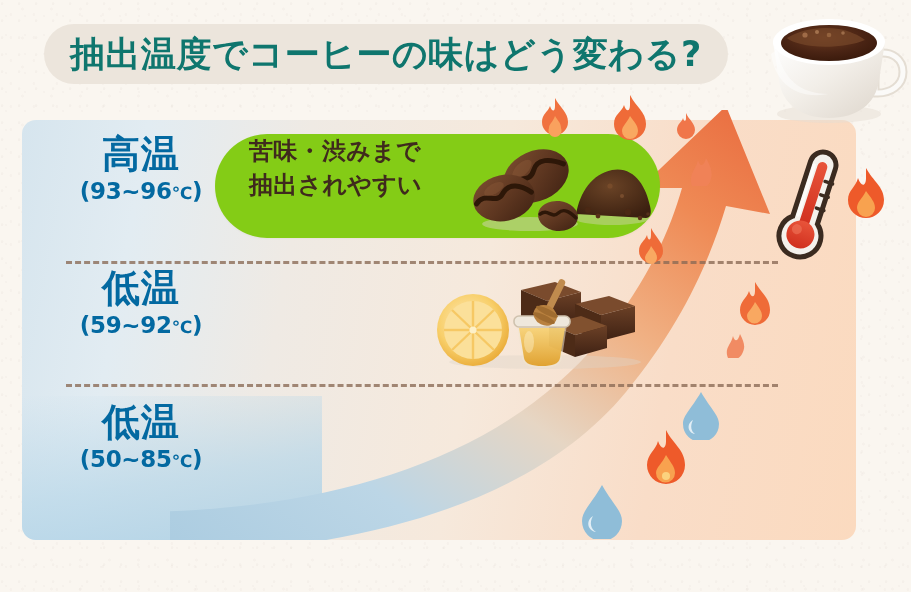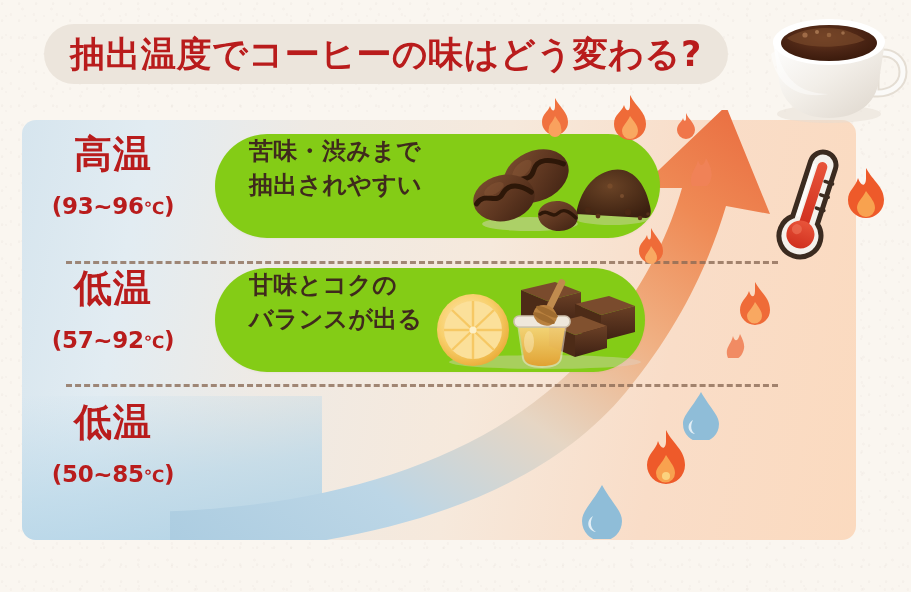--- a/index.html
+++ b/index.html
@@ -32,21 +32,21 @@
   
   .title-banner{
     position:absolute; left:44px; top:24px; z-index:6;
     height:60px; padding:0 26px;
     display:flex; align-items:center;
     background:#ece5dc;
     border-radius:30px;
   }
   .title-text{
     font-size:35px; font-weight:700; letter-spacing:.5px;
-    color:#b91c1c; white-space:nowrap;
+    color:#0f766e; white-space:nowrap;
   }
 
   
   .coffee-cup{ position:absolute; left:757px; top:2px; width:152px; height:128px; z-index:7; }
 
   
   .temp-panel{
     position:absolute; left:22px; top:120px; z-index:1;
     width:834px; height:420px;
     border-radius:14px;
@@ -71,25 +71,25 @@
   .divider.d1{ top:261px; }
   .divider.d2{ top:384px; }
 
   
   .row{ position:absolute; z-index:5; left:0; width:911px; height:124px; }
   .row.r1{ top:134px; }
   .row.r2{ top:268px; }
   .row.r3{ top:402px; }
 
   .temp-label{
-    position:absolute; left:28px; top:0; width:170px;
-    text-align:center; color:#b91c1c;
+    position:absolute; left:56px; top:0; width:170px;
+    text-align:center; color:#0369a1;
   }
   .temp-name{ font-size:38px; font-weight:700; line-height:1.08; letter-spacing:1px; }
-  .temp-range{ font-size:23px; font-weight:700; line-height:1.25; margin-top:17px; letter-spacing:-.3px; }
+  .temp-range{ font-size:23px; font-weight:700; line-height:1.25; margin-top:2px; letter-spacing:-.3px; }
   .temp-range .deg{ font-size:17px; }
 
   .desc-card{
     position:absolute; left:215px; top:0;
     height:104px;
     border-radius:52px;
     background:#84cc16;
     display:flex; align-items:flex-start;
     box-shadow:0 1px 2px rgba(120,95,70,.05);
   }
@@ -237,27 +237,23 @@
       <g transform="rotate(6 88 80)">
         <ellipse cx="88" cy="80" rx="20" ry="15" fill="url(#beanG)"></ellipse>
         <path d="M70 80 c7 -7 12 4 18 -3 c5 -6 12 -2 18 3" stroke="#2d1708" stroke-width="3.4" fill="none" stroke-linecap="round"></path>
       </g>
     </svg>
   </div>
 
   <div class="row r2">
     <div class="temp-label">
       <div class="temp-name">低温</div>
-      <div class="temp-range"><span>(57~92</span><span class="deg">℃</span><span>)</span></div>
+      <div class="temp-range"><span>(59~92</span><span class="deg">℃</span><span>)</span></div>
     </div>
 
-    <div class="desc-card c2">
-      <div class="desc-text">甘味とコクの
-バランスが出る</div>
-    </div>
 
     <svg class="row-art a2" viewBox="0 0 230 100">
       <defs>
         <linearGradient id="chocG" x1="0" y1="0" x2="0" y2="1">
           <stop offset="0%" stop-color="#6b4026"></stop>
           <stop offset="100%" stop-color="#3e2113"></stop>
         </linearGradient>
         <radialGradient id="orangeG" cx="42%" cy="38%" r="68%">
           <stop offset="0%" stop-color="#fde9b8"></stop>
           <stop offset="60%" stop-color="#f8cf6a"></stop>

